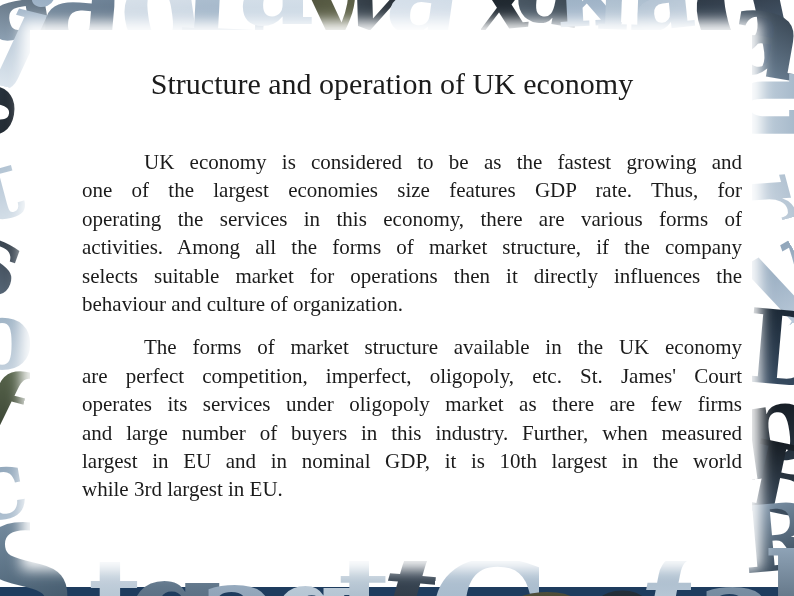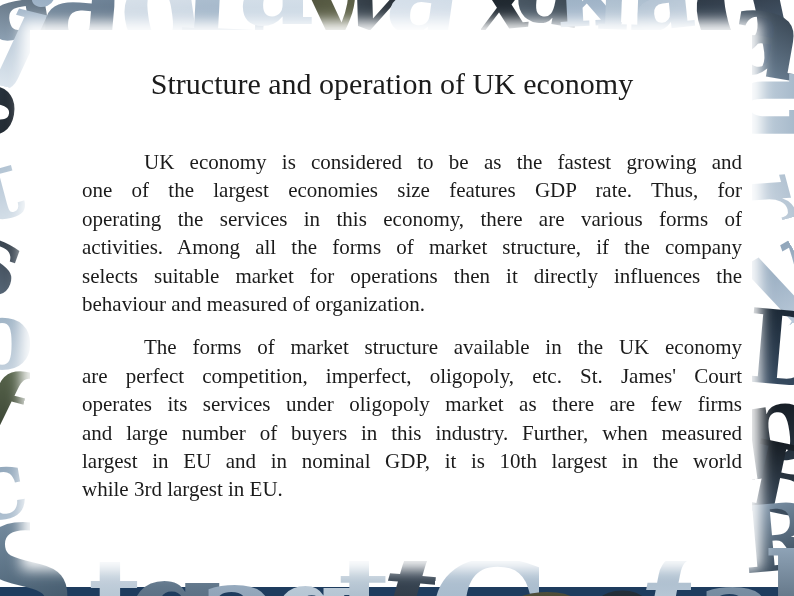--- a/index.html
+++ b/index.html
@@ -112,21 +112,21 @@
       <span class="bg-letter" style="left: 764px; top: 536px; font-size: 130px; transform: rotate(0deg); background-image: linear-gradient(rgb(152, 173, 193), rgb(45, 61, 76));">l</span>
     </div>
   <div class="panel">
     <h1 class="title">Structure and operation of UK economy</h1>
     <div class="para para-1">
         <div class="line first">UK economy is considered to be as the fastest growing and</div>
         <div class="line">one of the largest economies size features GDP rate. Thus, for</div>
         <div class="line">operating the services in this economy, there are various forms of</div>
         <div class="line">activities. Among all the forms of market structure, if the company</div>
         <div class="line">selects suitable market for operations then it directly influences the</div>
-        <div class="line last">behaviour and measured of organization.</div>
+        <div class="line last">behaviour and culture of organization.</div>
       </div>
     <div class="para para-2">
         <div class="line first">The forms of market structure available in the UK economy</div>
         <div class="line">are perfect competition, imperfect, oligopoly, etc. St. James' Court</div>
         <div class="line">operates its services under oligopoly market as there are few firms</div>
         <div class="line">and large number of buyers in this industry. Further, when measured</div>
         <div class="line">largest in EU and in nominal GDP, it is 10th largest in the world</div>
         <div class="line last">while 3rd largest in EU.</div>
       </div>
   </div>

